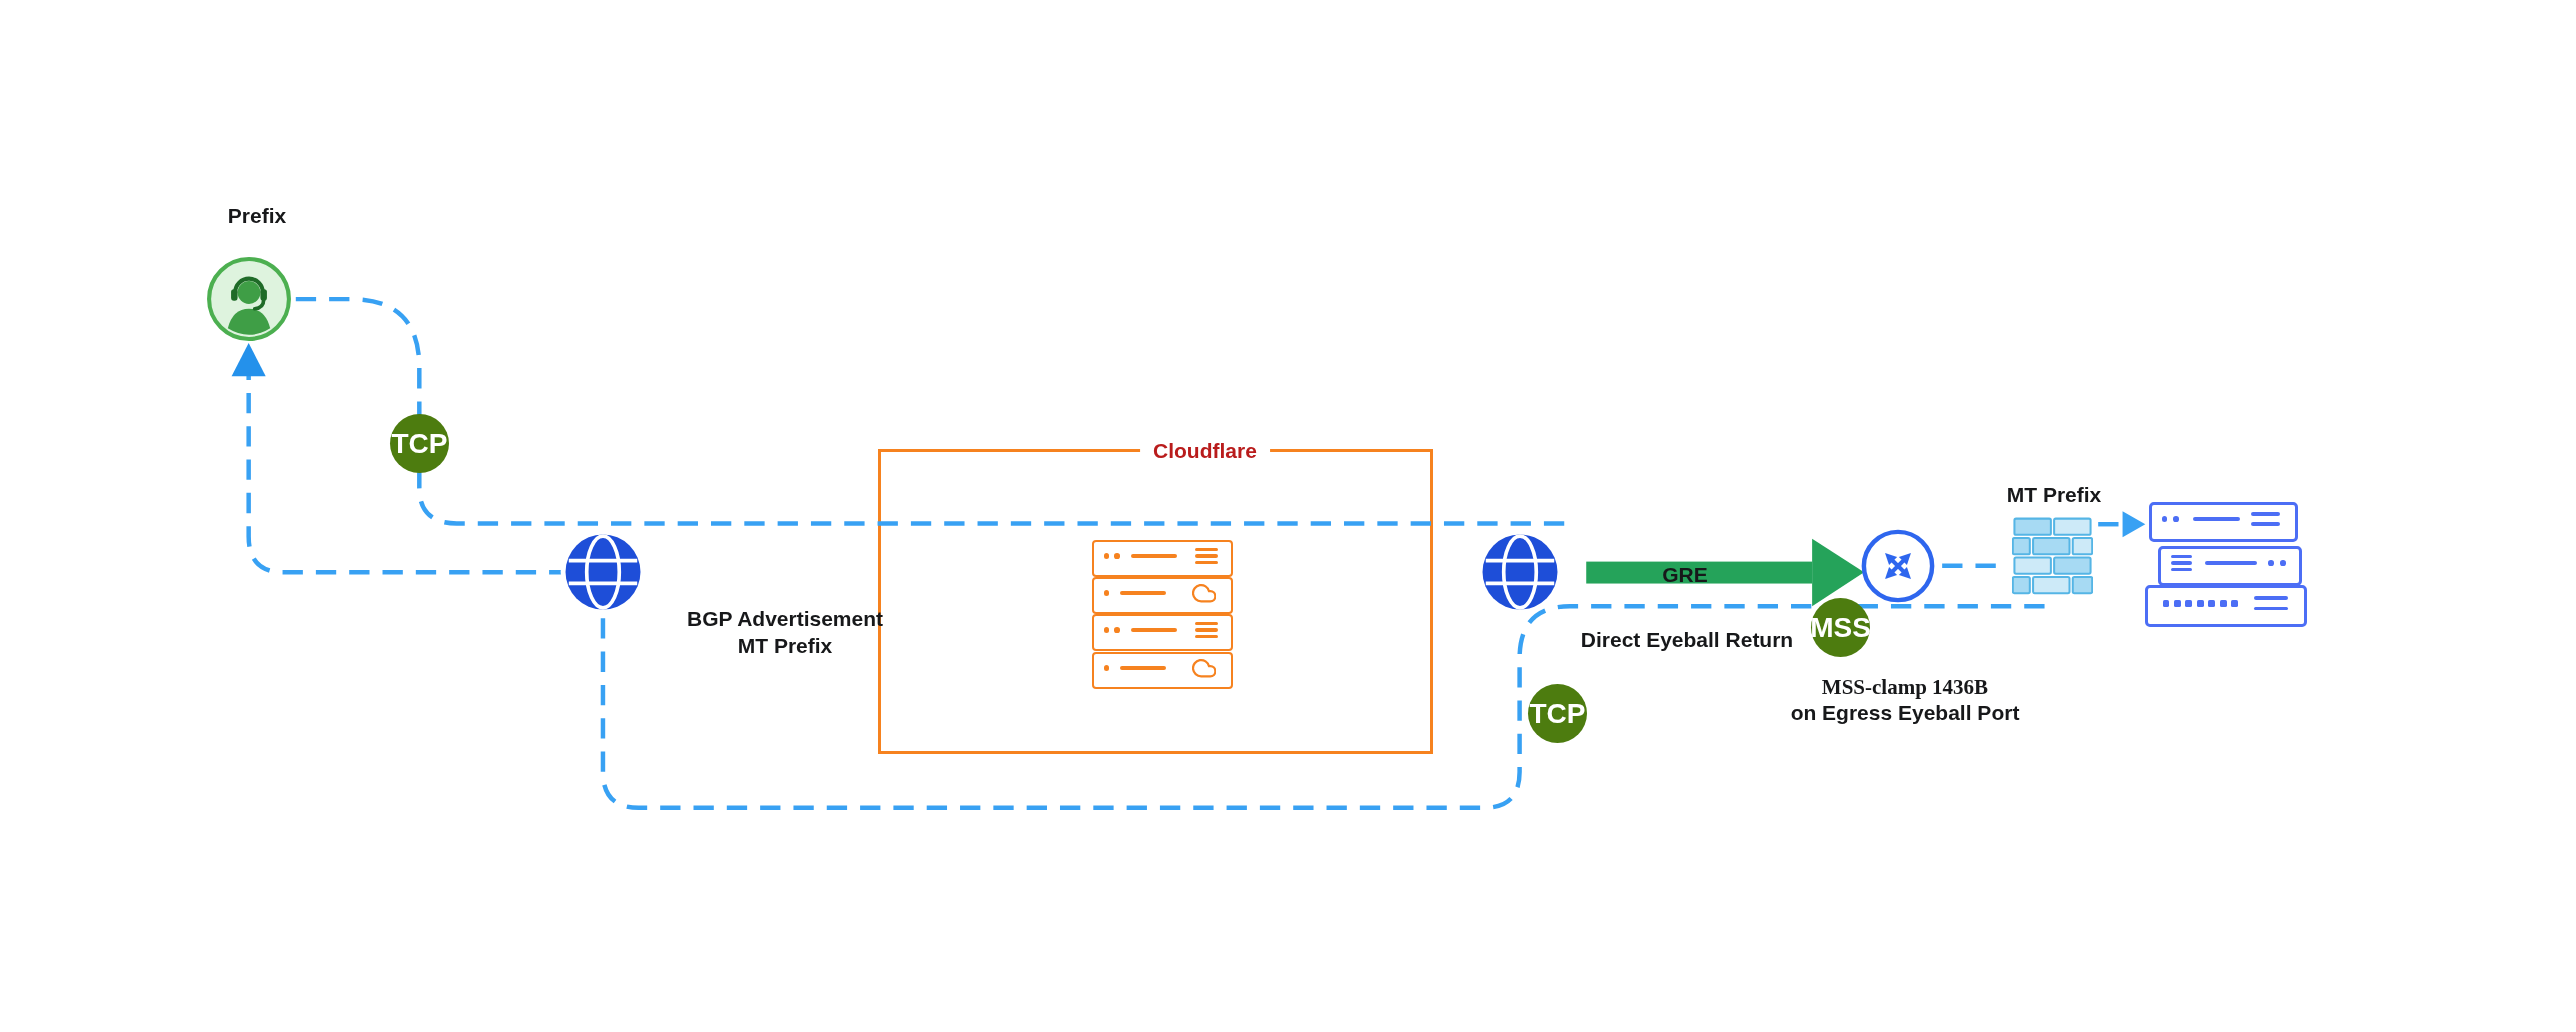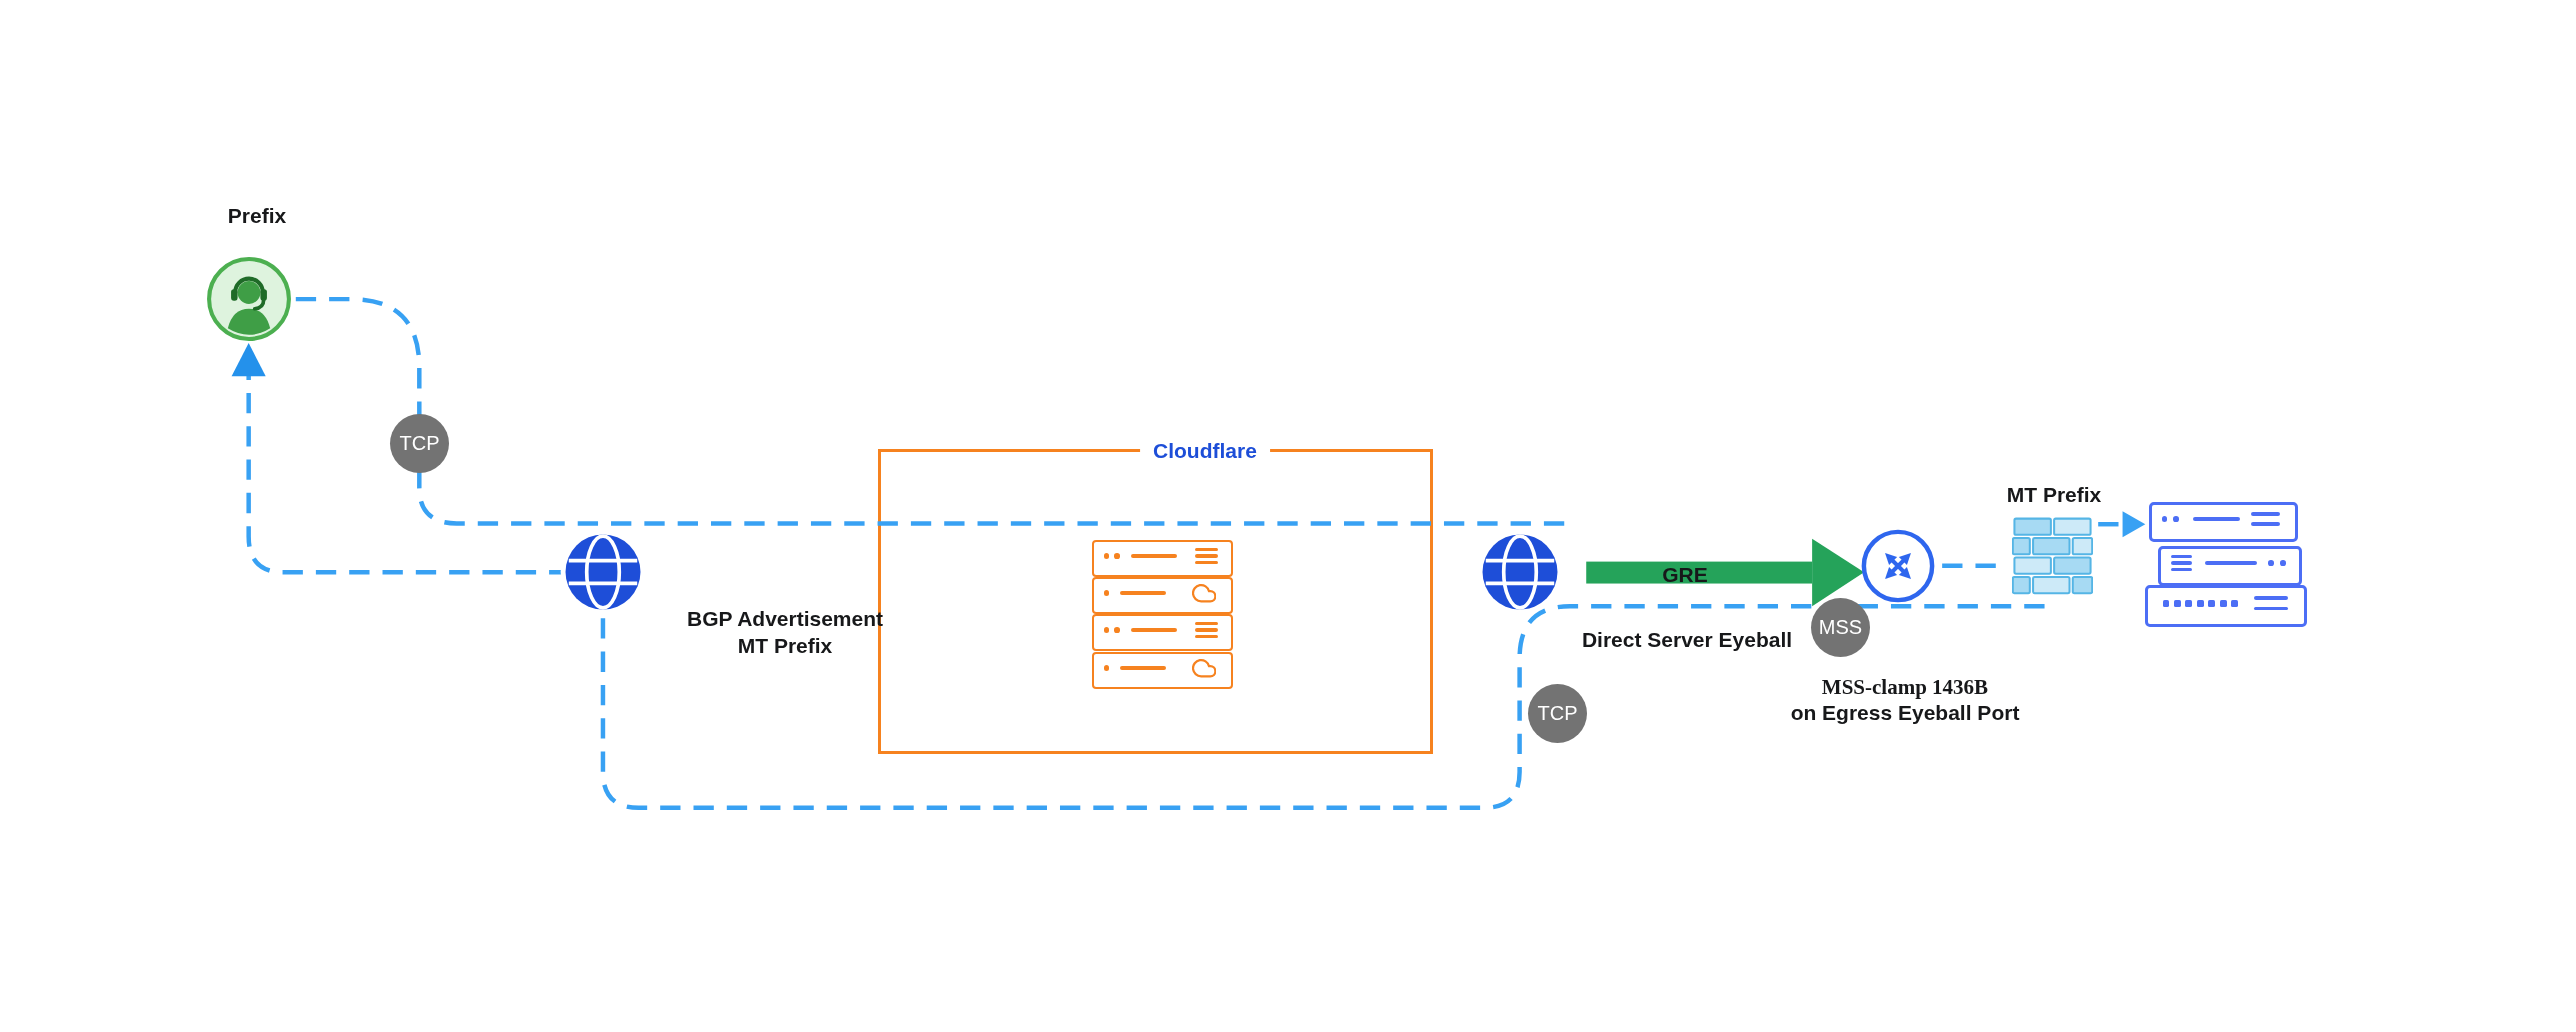--- a/index.html
+++ b/index.html
@@ -7,29 +7,29 @@
     position:relative;width:2576px;height:1033px;background:#ffffff;
     font-family:"Liberation Sans",sans-serif;overflow:hidden;
   }
   svg.connections{position:absolute;left:0;top:0;z-index:2;pointer-events:none;}
   .dash{fill:none;stroke:#38a1f3;stroke-width:5.5;stroke-dasharray:25 16;stroke-linejoin:round;}
   .box{position:absolute;border:3.3px solid;z-index:1;background:transparent;}
   .box-cloudflare{border-color:#f6821f;}
   .box-customer{border-color:#2b4ecb;}
   .box-label{
     position:absolute;top:0;transform:translate(-50%,-55%);
-    background:#ffffff;padding:0 13px;font-weight:700;font-size:21px;color:#1d4ed8;white-space:nowrap;text-align:right;
+    background:#ffffff;padding:0 13px;font-weight:700;font-size:21px;color:#b91c1c;white-space:nowrap;text-align:right;
   }
   .label{
     position:absolute;transform:translateX(-50%);font-weight:700;font-size:21px;
     color:#17181a;white-space:nowrap;z-index:4;text-align:center;line-height:27px;
   }
   .badge{
-    position:absolute;width:59px;height:59px;border-radius:50%;background:#737373;
-    color:#fff;font-weight:400;font-size:20px;display:flex;align-items:center;justify-content:center;z-index:5;
+    position:absolute;width:59px;height:59px;border-radius:50%;background:#4d7c0f;
+    color:#fff;font-weight:700;font-size:28px;display:flex;align-items:center;justify-content:center;z-index:5;
   }
   .icon{position:absolute;z-index:3;}
   .icon svg{display:block;}
   .server{position:absolute;background:#fff;border:3.3px solid #4c6ef5;border-radius:4.9px;z-index:3;--c:#4c6ef5;}
   .cf-bar{border-width:2.4px;border-color:#f6821f;--c:#f6821f;border-radius:4.1px;}
   .dot{position:absolute;width:5.7px;height:5.7px;border-radius:50%;background:var(--c);}
   .sq{position:absolute;width:6.5px;height:6.5px;border-radius:1.6px;background:var(--c);}
   .ln{position:absolute;height:3.7px;border-radius:2px;background:var(--c);}
 </style>
 </head>
@@ -134,21 +134,21 @@
   </div>
   <div class="server cf-bar" style="left:1092px;top:652px;width:137px;height:32.5px;">
     <i class="dot" style="left:9.8px;top:11.4px;"></i>
     <i class="ln" style="left:26px;top:12.2px;width:46px;"></i>
     <svg viewBox="0 0 24 24" width="24.4" height="24.4" style="position:absolute;left:98px;top:1.6px;">
       <path d="M18 10h-1.26A8 8 0 1 0 9 20h9a5 5 0 0 0 0-10z" fill="#fff" stroke="#f6821f" stroke-width="2.2" stroke-linejoin="round"></path>
     </svg>
   </div>
 
   <div class="label" style="left:1685px;top:561px;z-index:4;">GRE</div>
-  <div class="label" style="left:1687px;top:626px;">Direct Server Eyeball</div>
+  <div class="label" style="left:1687px;top:626px;">Direct Eyeball Return</div>
 
   <div class="icon" style="left:1859px;top:527px;">
     <svg viewBox="0 0 96 96" width="78" height="78">
       <defs>
         <marker id="rtr-ah" markerUnits="userSpaceOnUse" markerWidth="16" markerHeight="16" refX="8" refY="8" orient="auto">
           <path d="M1 1 L15 8 L1 15 Z" fill="#2e66ee"></path>
         </marker>
       </defs>
       <circle cx="48" cy="48" r="42" fill="#ffffff" stroke="#2e66ee" stroke-width="5.5"></circle>
       <g stroke="#2e66ee" stroke-width="5" fill="none">

